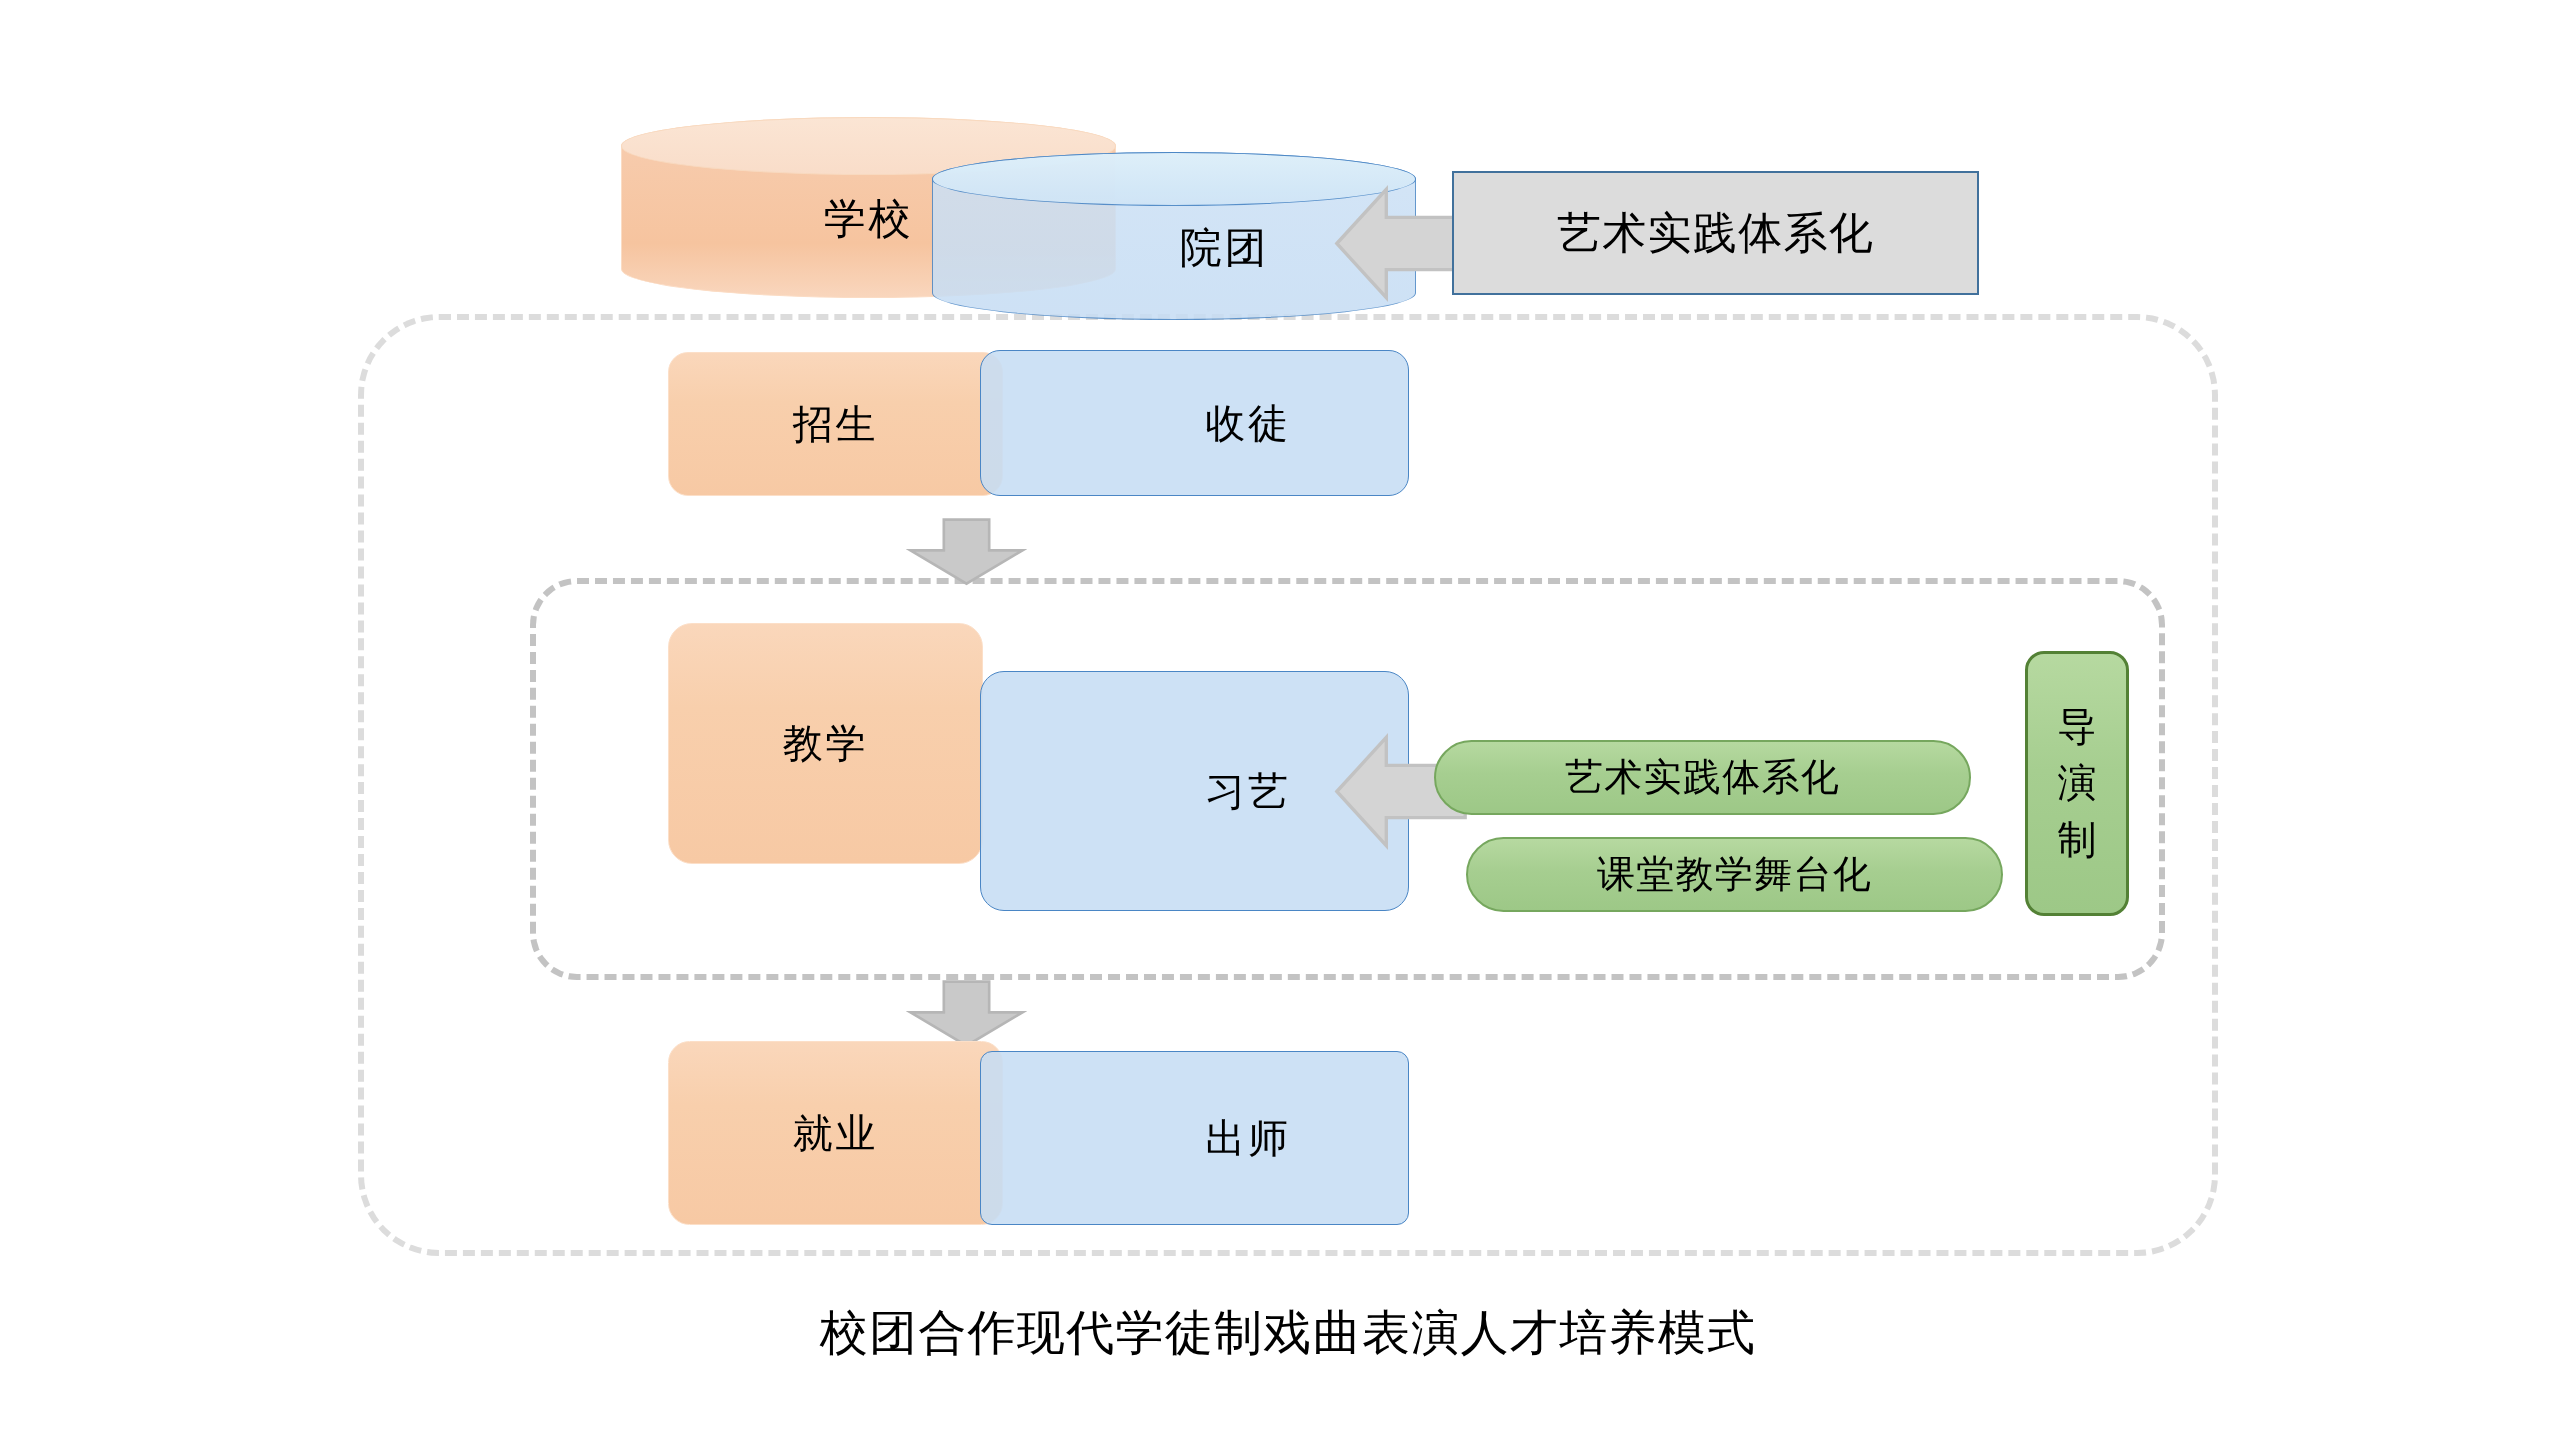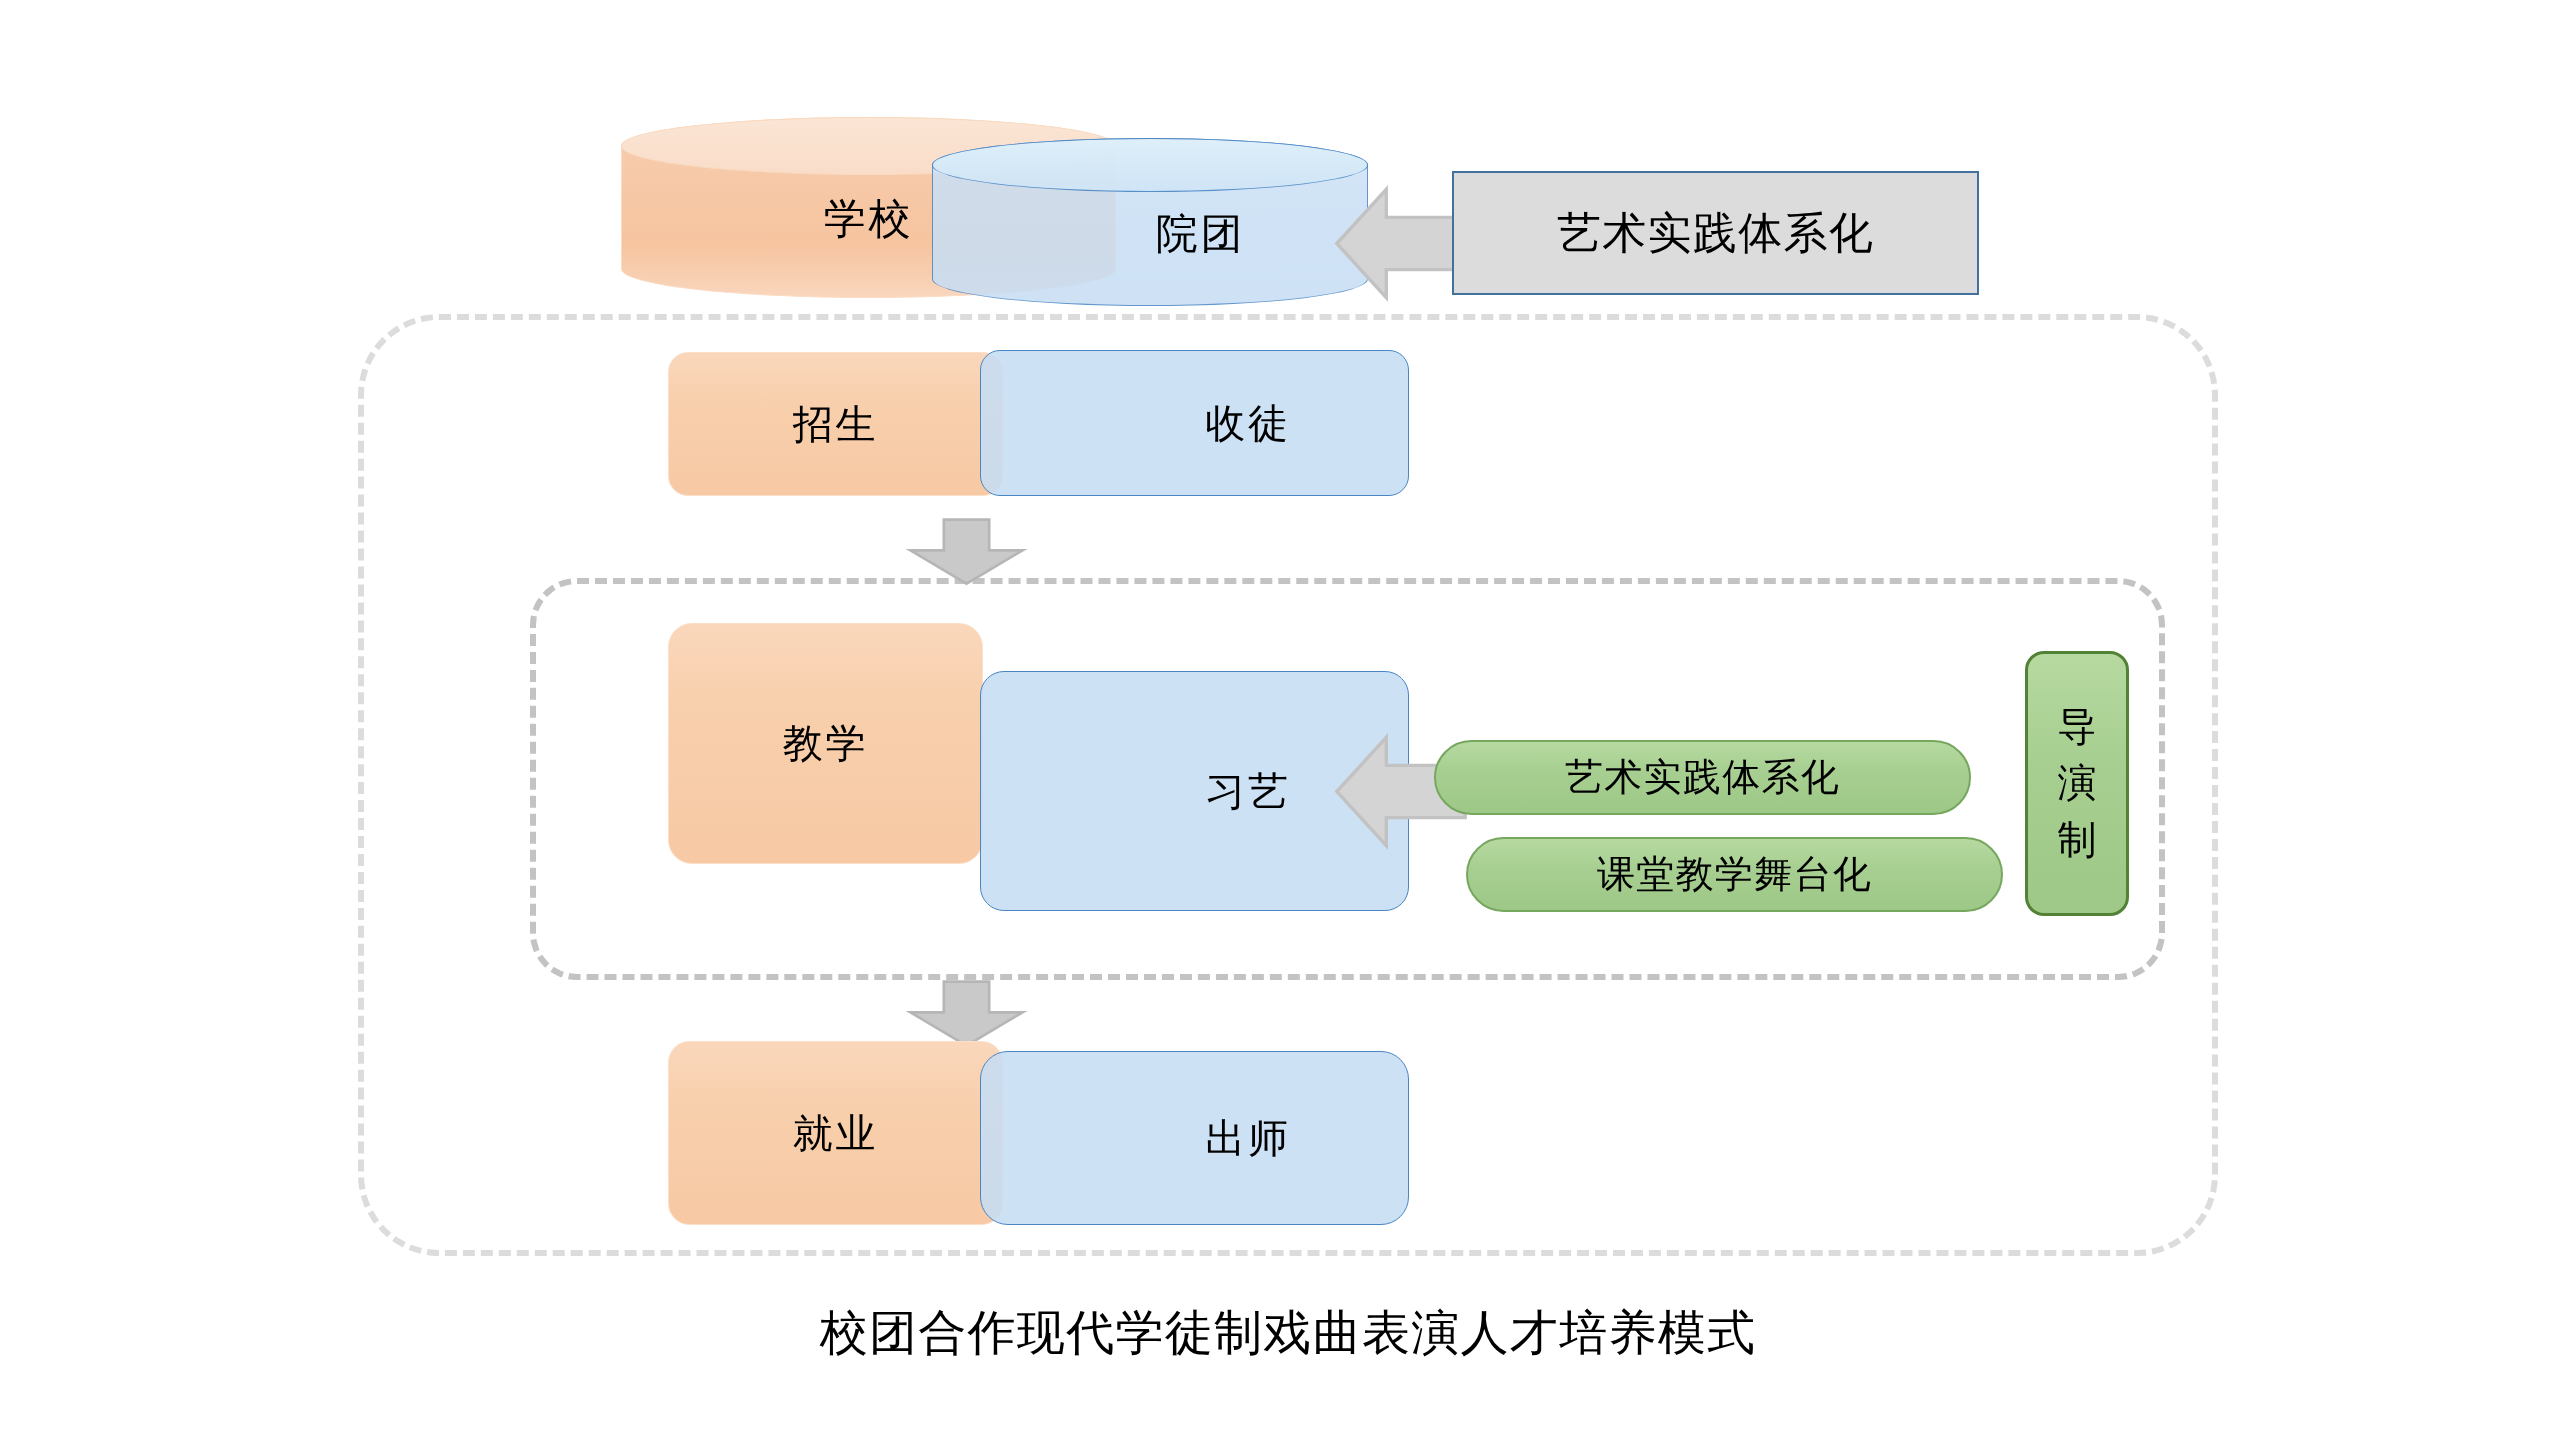--- a/index.html
+++ b/index.html
@@ -119,21 +119,21 @@
 
   <div class="dashed-outer"></div>
   <div class="dashed-inner"></div>
 
   <div class="cyl orange" style="left:621px;top:117px;width:483px;height:181px;padding-left:12px;">
     <div class="body"></div>
     <div class="top"></div>
     <div class="cap-label" style="justify-content:center;padding-top:23px;">学校</div>
   </div>
 
-  <div class="cyl blue" style="left:932px;top:138px;width:436px;height:168px;">
+  <div class="cyl blue" style="left:932px;top:152px;width:436px;height:168px;padding-left:48px;">
     <div class="body"></div>
     <div class="top"></div>
     <div class="cap-label" style="justify-content:center;padding-top:24px;padding-left:101px;">院团</div>
   </div>
 
   <svg class="arrow-svg" style="left:1334px;top:180px;" width="134" height="127" viewBox="0 0 200 190">
     <polygon points="4,95 78,14 78,56 196,56 196,134 78,134 78,176" fill="#d4d4d4" stroke="#c2c2c2" stroke-width="5"></polygon>
   </svg>
 
   <div class="graybox" style="left:1452px;top:171px;width:527px;height:124px;">
@@ -175,20 +175,20 @@
     <span>制</span>
   </div>
 
   <svg class="arrow-svg" style="left:906px;top:979px;" width="121" height="70" viewBox="0 0 180 105">
     <polygon points="56,4 124,4 124,50 174,50 90,100 6,50 56,50" fill="#c9c9c9" stroke="#b6b6b6" stroke-width="4"></polygon>
   </svg>
 
   <div class="rbox orange" style="left:631px;top:1041px;width:335px;height:184px;border-radius:21.5px;">
     <span>就业</span>
   </div>
-  <div class="rbox blue" style="left:943px;top:1051px;width:429px;height:174px;border-radius:28px;">
+  <div class="rbox blue" style="left:943px;top:1051px;width:429px;height:174px;border-radius:12px;">
     <span style="padding-left:107px;">出师</span>
   </div>
 
   <div class="caption">校团合作现代学徒制戏曲表演人才培养模式</div>
 
 </div>
 
 
 </body></html>

